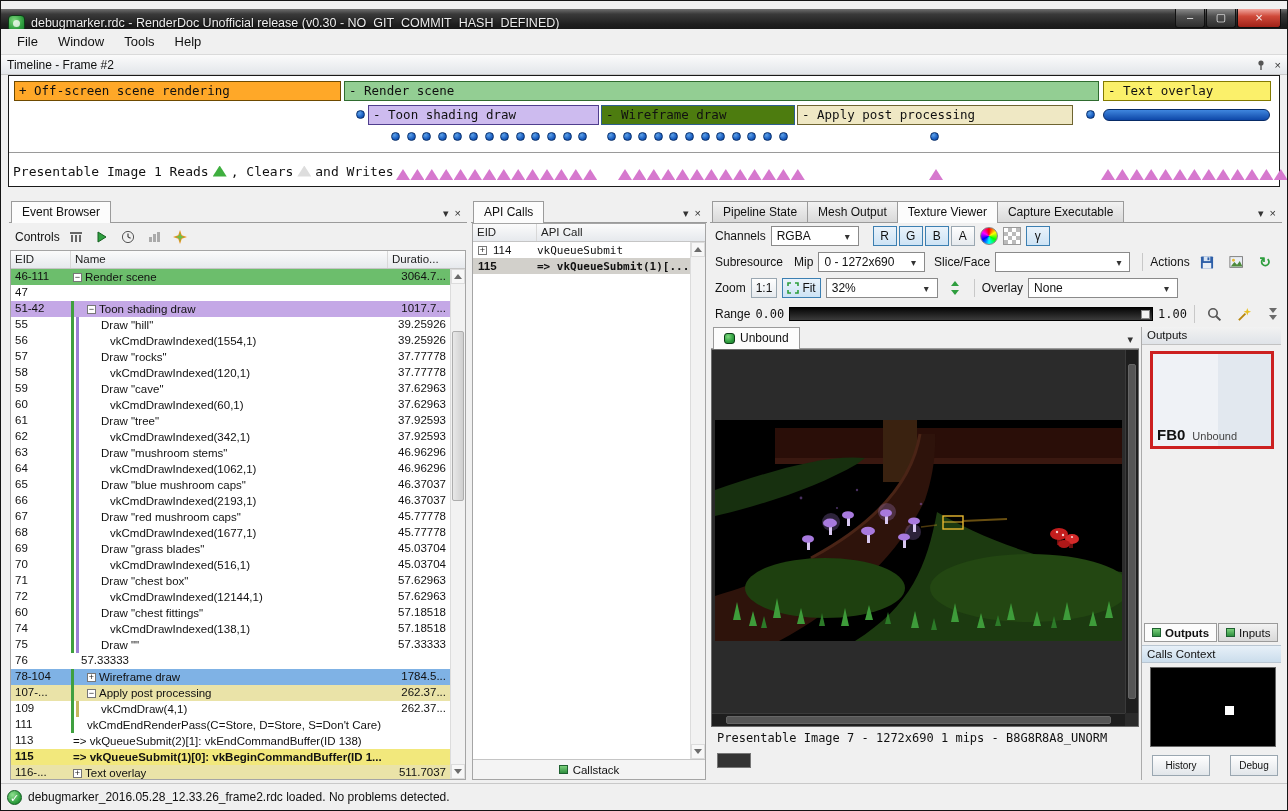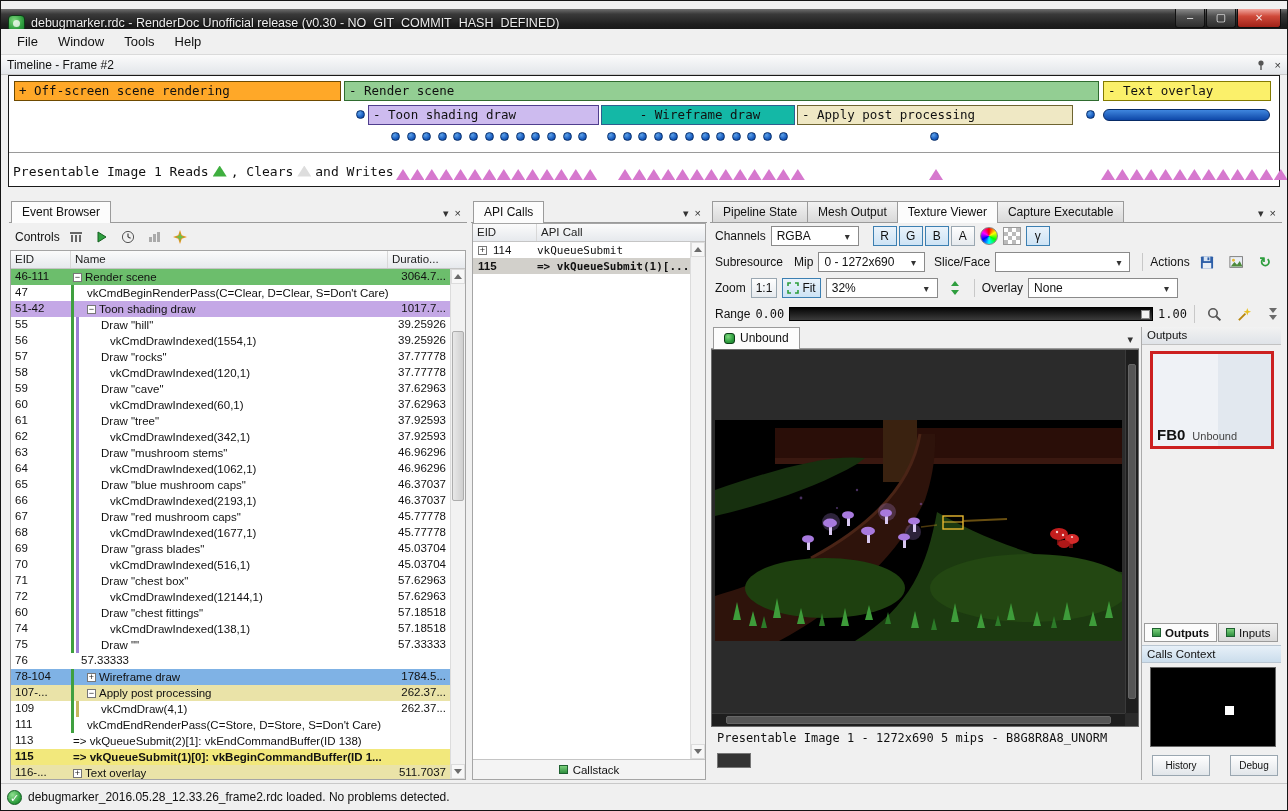--- a/index.html
+++ b/index.html
@@ -155,21 +155,21 @@
         <span>Presentable Image 1 Reads</span>
         <span class="tri tri-read"></span>
         <span>, Clears</span>
         <span class="tri tri-clear"></span>
         <span>and Writes</span>
       </div>
     <div class="tl-bar" style="left: 335px; top: 5px; width: 755px; background: rgb(147, 206, 147); border-color: rgb(47, 107, 47);">- Render scene</div>
         <div class="tl-bar" style="left: 5px; top: 5px; width: 327px; background: rgb(255, 168, 40); border-color: rgb(110, 74, 0);">+ Off-screen scene rendering</div>
         <div class="tl-bar" style="left: 1094px; top: 5px; width: 168px; background: rgb(251, 240, 106); border-color: rgb(131, 122, 0);">- Text overlay</div>
         <div class="tl-bar" style="left: 359px; top: 29px; width: 231px; background: rgb(205, 187, 239); border-color: rgb(79, 62, 142);">- Toon shading draw</div>
-        <div class="tl-bar" style="left: 592px; top: 29px; width: 194px; background: #14b8a6; border-color: rgb(47, 94, 142); text-align: center;">- Wireframe draw</div>
+        <div class="tl-bar" style="left: 592px; top: 29px; width: 194px; background: #4d7c0f; border-color: rgb(47, 94, 142);">- Wireframe draw</div>
         <div class="tl-bar" style="left: 788px; top: 29px; width: 276px; background: rgb(239, 232, 196); border-color: rgb(110, 100, 48);">- Apply post processing</div>
         <div class="tl-dot" style="left: 347px; top: 34px;"></div>
         <div class="tl-dot" style="left: 1077px; top: 34px;"></div>
         <div class="tl-pill" style="left: 1094px; top: 33px; width: 167px;"></div>
         <div class="tl-dot" style="left: 382px; top: 56px;"></div>
         <div class="tl-dot" style="left: 397.6px; top: 56px;"></div>
         <div class="tl-dot" style="left: 413.2px; top: 56px;"></div>
         <div class="tl-dot" style="left: 428.8px; top: 56px;"></div>
         <div class="tl-dot" style="left: 444.4px; top: 56px;"></div>
         <div class="tl-dot" style="left: 460px; top: 56px;"></div>
@@ -292,25 +292,20 @@
             <div class="eb-eid">46-111</div>
             <div class="eb-name">
               <div class="eb-ind" style="width: 2px;"></div>
               <div class="eb-exp">−</div>
               <span class="eb-label">Render scene</span>
             </div>
             <div class="eb-dur">3064.7...</div>
           </div>
           <div class="ebrow">
             <div class="eb-eid">47</div>
-            <div class="eb-name">
-              <div class="eb-strip" style="background: rgb(63, 160, 63);"></div>
-              <div class="eb-ind" style="width: 11px;"></div>
-              <span class="eb-label">vkCmdBeginRenderPass(C=Clear, D=Clear, S=Don't Care)</span>
-            </div>
             <div class="eb-dur"></div>
           </div>
           <div class="ebrow" style="background: rgb(196, 168, 230);">
             <div class="eb-eid">51-42</div>
             <div class="eb-name">
               <div class="eb-strip" style="background: rgb(63, 160, 63);"></div>
               <div class="eb-ind" style="width: 11px;"></div>
               <div class="eb-exp">−</div>
               <span class="eb-label">Toon shading draw</span>
             </div>
@@ -868,21 +863,21 @@
                 </g>
             </svg>
           </div>
           <div class="dkscroll-v">
             <div class="dk-thumb" style="left:2px;right:2px;top:14px;bottom:14px"></div>
           </div>
           <div class="dkscroll-h">
             <div class="dk-thumb" style="top:2px;bottom:2px;left:14px;right:14px"></div>
           </div>
         </div>
-        <div class="tex-status">Presentable Image 1 - 1272x690 5 mips - B8G8R8A8_UNORM</div>
+        <div class="tex-status">Presentable Image 7 - 1272x690 1 mips - B8G8R8A8_UNORM</div>
         <div class="tex-swatch"></div>
       </div>
 
       <div class="sidebar">
         <div class="side-hdr">Outputs</div>
         <div class="fb-thumb">
           <span class="fb-name">FB0</span>
           <span class="fb-sub">Unbound</span>
         </div>
         <div class="side-tabs">

